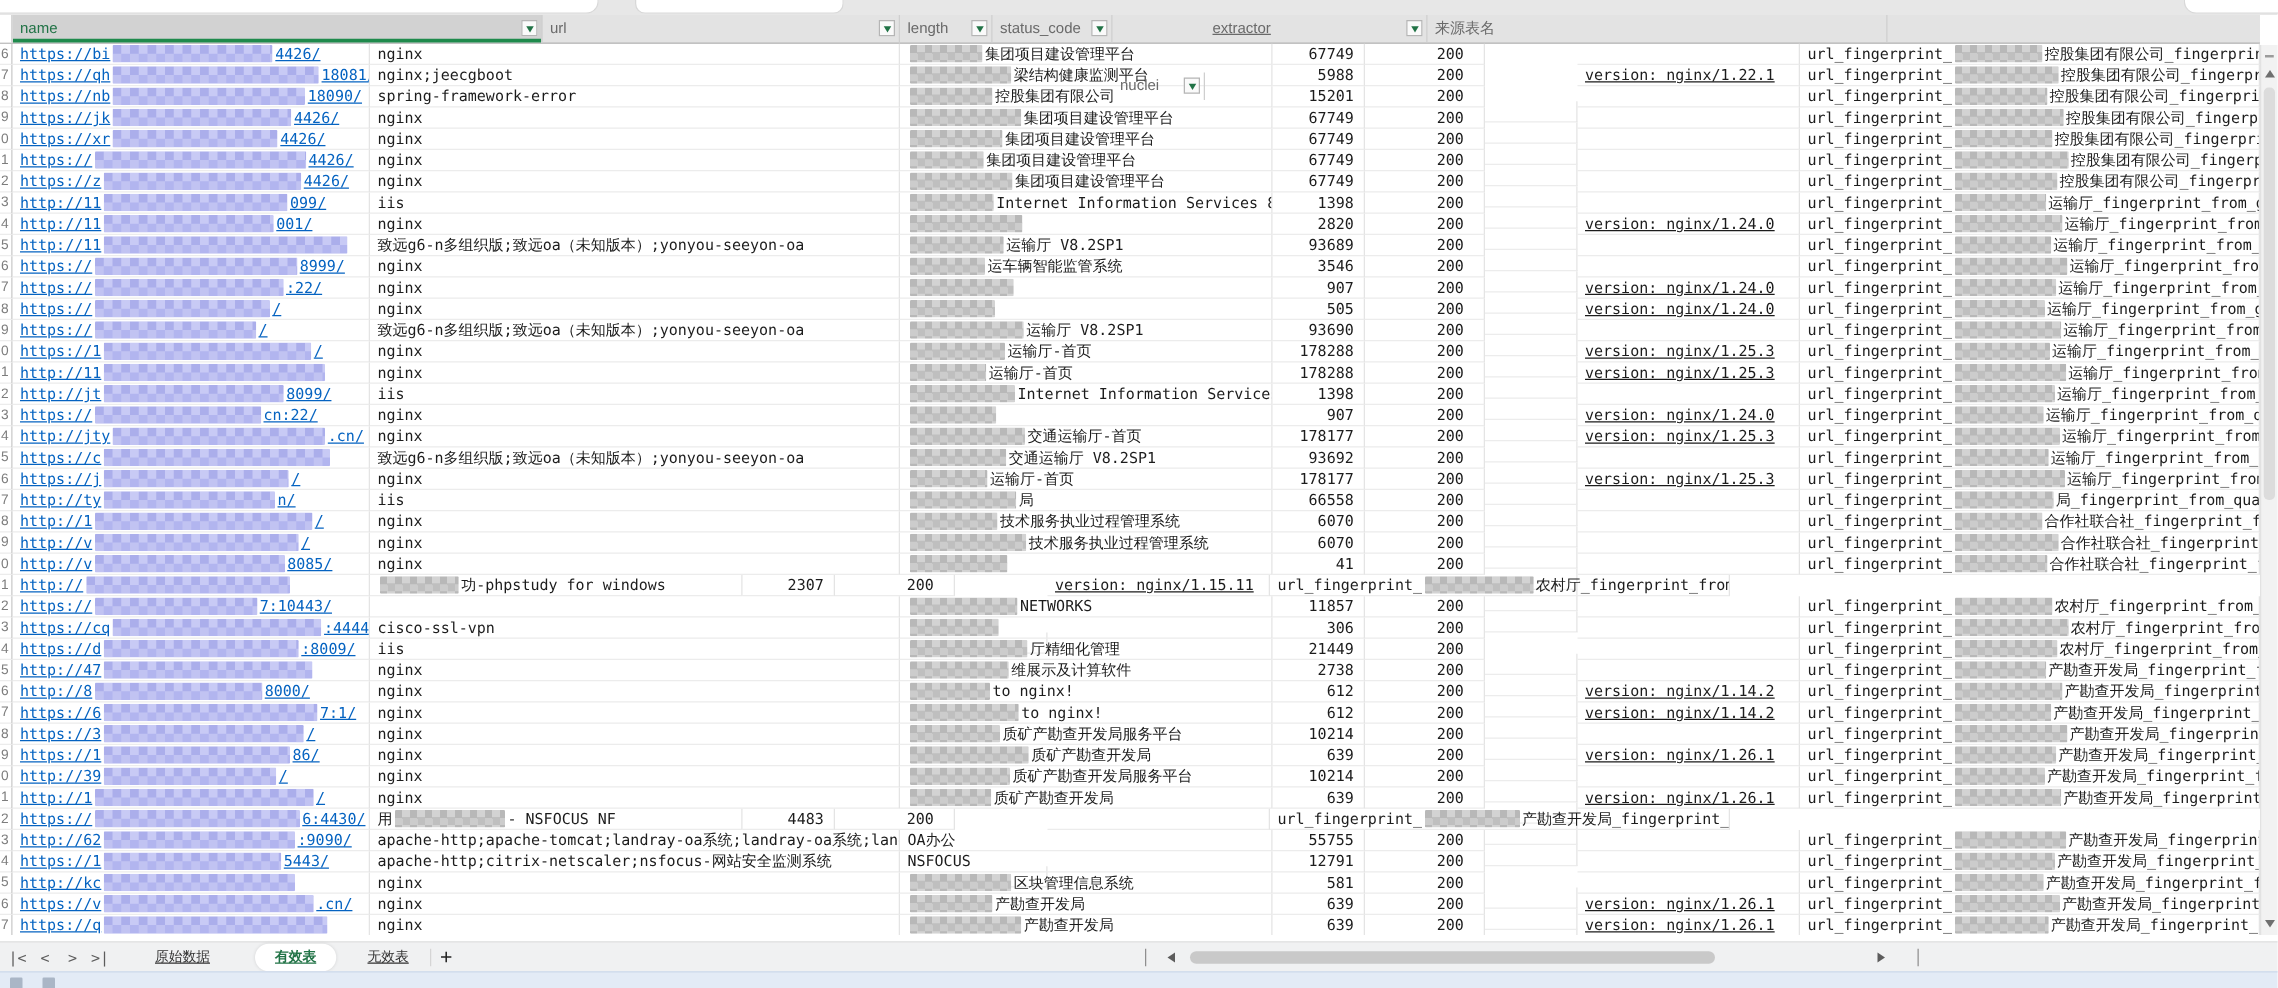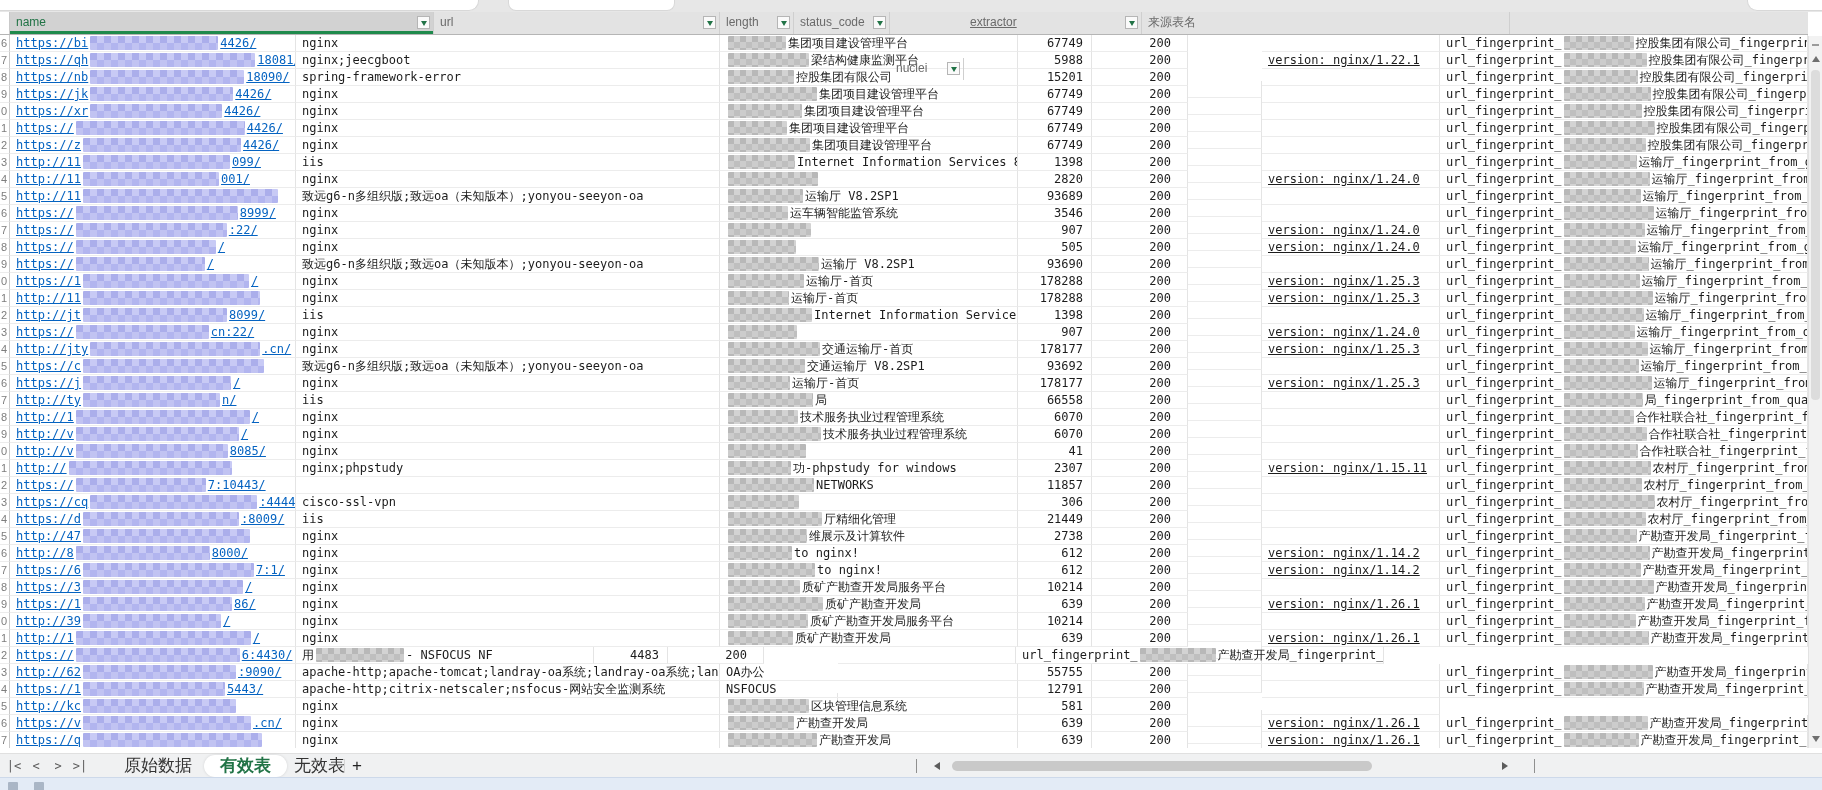--- a/index.html
+++ b/index.html
@@ -55,21 +55,21 @@
   .vs-up{position:absolute;left:3px;top:20px;width:0;height:0;
     border-left:4px solid transparent;border-right:4px solid transparent;border-bottom:6px solid #6f6f6f;}
   .vs-thumb{position:absolute;left:2px;top:34px;width:9px;height:330px;background:#dcdcdc;border-radius:4px;}
   .vs-down{position:absolute;left:3px;top:700px;width:0;height:0;
     border-left:4px solid transparent;border-right:4px solid transparent;border-top:6px solid #6f6f6f;}
   
   #tabbar{left:0;top:753px;width:1822px;height:24px;background:#f0f1f2;border-top:1px solid #e0e0e0;}
   .navbtn{position:absolute;top:3px;width:20px;height:18px;color:#5c5c5c;font-size:12px;
     text-align:center;line-height:18px;cursor:pointer;font-family:"DejaVu Sans Mono",monospace;}
   .sheettab{position:absolute;top:1px;height:22px;line-height:22px;padding:0 16px;
-    font-size:17px;color:#333;cursor:pointer;}
+    font-size:11px;color:#333;cursor:pointer;text-decoration:underline;}
   .sheettab.active{background:#fff;border-radius:12px;color:#217346;font-weight:bold;
     box-shadow:0 0 3px rgba(0,0,0,0.12);}
   .addtab{position:absolute;top:1px;height:22px;line-height:21px;font-size:17px;color:#222;cursor:pointer;}
   .tabsep{position:absolute;top:5px;width:1px;height:14px;background:#d5d5d5;}
   
   .hs-sep{position:absolute;top:5px;width:1px;height:14px;background:#8f8f8f;}
   .hs-arrow{position:absolute;top:8px;width:0;height:0;cursor:pointer;}
   .hs-left{border-top:4.5px solid transparent;border-bottom:4.5px solid transparent;border-right:6px solid #5c5c5c;}
   .hs-right{border-top:4.5px solid transparent;border-bottom:4.5px solid transparent;border-left:6px solid #5c5c5c;}
   .hs-thumb{position:absolute;top:7px;height:10px;background:#c9c9c9;border-radius:5px;cursor:pointer;}
@@ -369,21 +369,20 @@
         <div class="cell w-title"><span class="blur bg" style="width: 78px;"></span></div>
         <div class="cell num w-length">41</div>
         <div class="cell num2 w-status">200</div>
         <div class="cell w-nuclei"></div>
         <div class="cell w-extractor"></div>
         <div class="cell w-source"><span>url_fingerprint_</span><span class="blur bg" style="width: 74px;"></span><span>合作社联合社_fingerprint_fro</span></div>
       </div>
       <div class="row">
         <div class="cell rn w-rownum">1</div>
         <div class="cell w-url"><a class="urllink"><span>http://</span><span class="blur bp" style="width: 163px;"></span></a></div>
-        <div class="cell w-name">nginx;phpstudy</div>
         <div class="cell w-title"><span class="blur bg" style="width: 63px;"></span><span>功-phpstudy for windows</span></div>
         <div class="cell num w-length">2307</div>
         <div class="cell num2 w-status">200</div>
         <div class="cell w-nuclei"></div>
         <div class="cell w-extractor">version: nginx/1.15.11</div>
         <div class="cell w-source"><span>url_fingerprint_</span><span class="blur bg" style="width: 87px;"></span><span>农村厅_fingerprint_from_gog</span></div>
       </div>
       <div class="row">
         <div class="cell rn w-rownum">2</div>
         <div class="cell w-url"><a class="urllink"><span>https://</span><span class="blur bp" style="width: 130px;"></span><span>7:10443/</span></a></div>
@@ -528,20 +527,21 @@
       </div>
       <div class="row">
         <div class="cell rn w-rownum">5</div>
         <div class="cell w-url"><a class="urllink"><span>http://kc</span><span class="blur bp" style="width: 153px;"></span></a></div>
         <div class="cell w-name">nginx</div>
         <div class="cell w-title"><span class="blur bg" style="width: 81px;"></span><span>区块管理信息系统</span></div>
         <div class="cell num w-length">581</div>
         <div class="cell num2 w-status">200</div>
         <div class="cell w-nuclei"></div>
         <div class="cell w-extractor"></div>
+        <div class="cell w-source"><span>url_fingerprint_</span><span class="blur bg" style="width: 71px;"></span><span>产勘查开发局_fingerprint_f</span></div>
       </div>
       <div class="row">
         <div class="cell rn w-rownum">6</div>
         <div class="cell w-url"><a class="urllink"><span>https://v</span><span class="blur bp" style="width: 168px;"></span><span>.cn/</span></a></div>
         <div class="cell w-name">nginx</div>
         <div class="cell w-title"><span class="blur bg" style="width: 66px;"></span><span>产勘查开发局</span></div>
         <div class="cell num w-length">639</div>
         <div class="cell num2 w-status">200</div>
         <div class="cell w-nuclei"></div>
         <div class="cell w-extractor">version: nginx/1.26.1</div>

